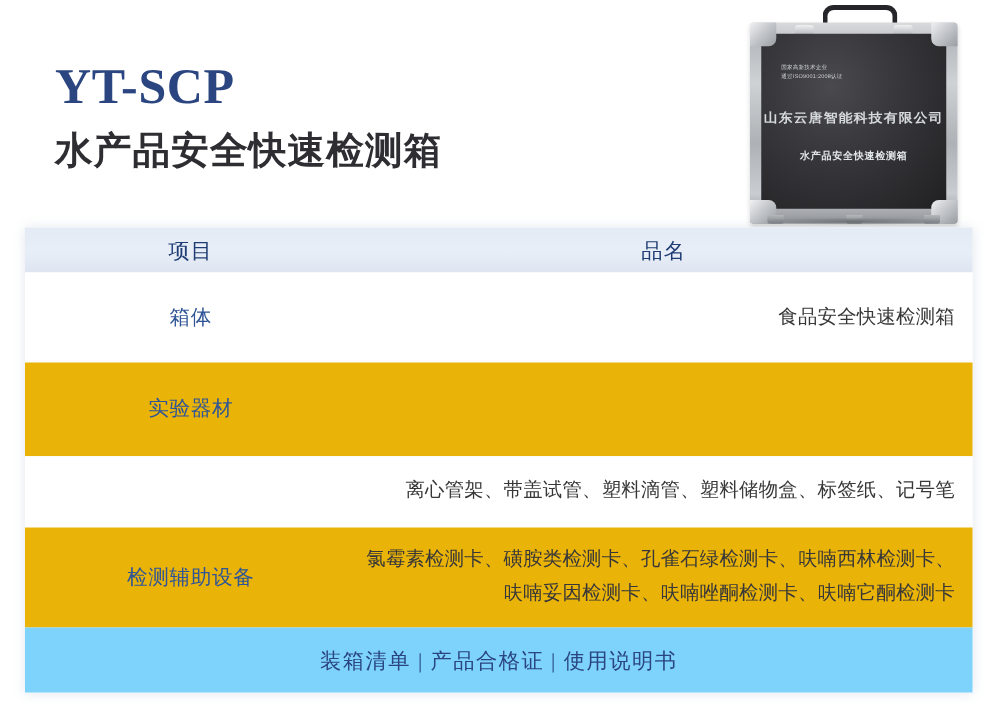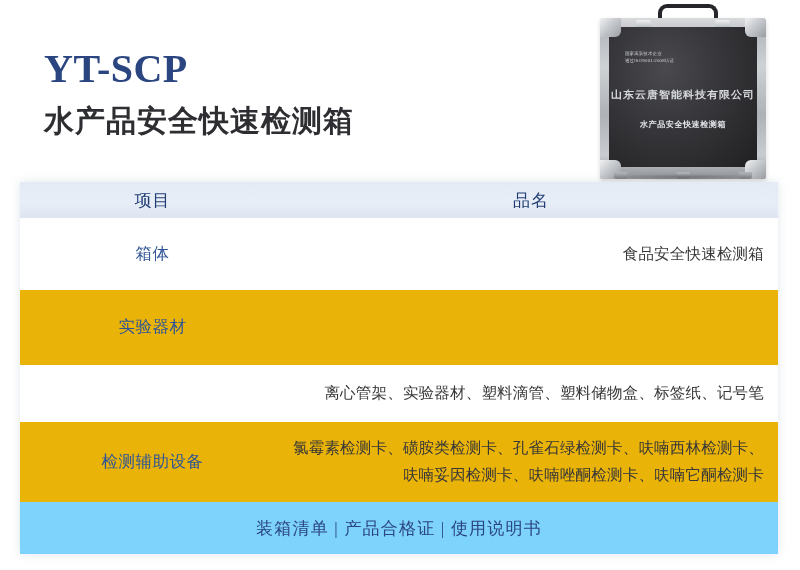--- a/index.html
+++ b/index.html
@@ -303,21 +303,21 @@
   <div class="tbl-row tbl-body row-odd row-h1">
     <div class="cell-item">箱体</div>
     <div class="cell-name">食品安全快速检测箱</div>
   </div>
 
   <div class="tbl-row tbl-body row-even row-h2">
     <div class="cell-item">实验器材</div>
   </div>
 
   <div class="tbl-row tbl-body row-odd row-h3">
-    <div class="cell-name">离心管架、实验器材、塑料滴管、塑料储物盒、标签纸、记号笔</div>
+    <div class="cell-name">离心管架、带盖试管、塑料滴管、塑料储物盒、标签纸、记号笔</div>
   </div>
 
   <div class="tbl-row tbl-body row-even row-h4">
     <div class="cell-item">检测辅助设备</div>
     <div class="cell-name">氯霉素检测卡、磺胺类检测卡、孔雀石绿检测卡、呋喃西林检测卡、呋喃妥因检测卡、呋喃唑酮检测卡、呋喃它酮检测卡</div>
   </div>
 
   <div class="tbl-row" id="footer-row">
     <div id="footer-links">装箱清单 | 产品合格证 | 使用说明书</div>
   </div>

